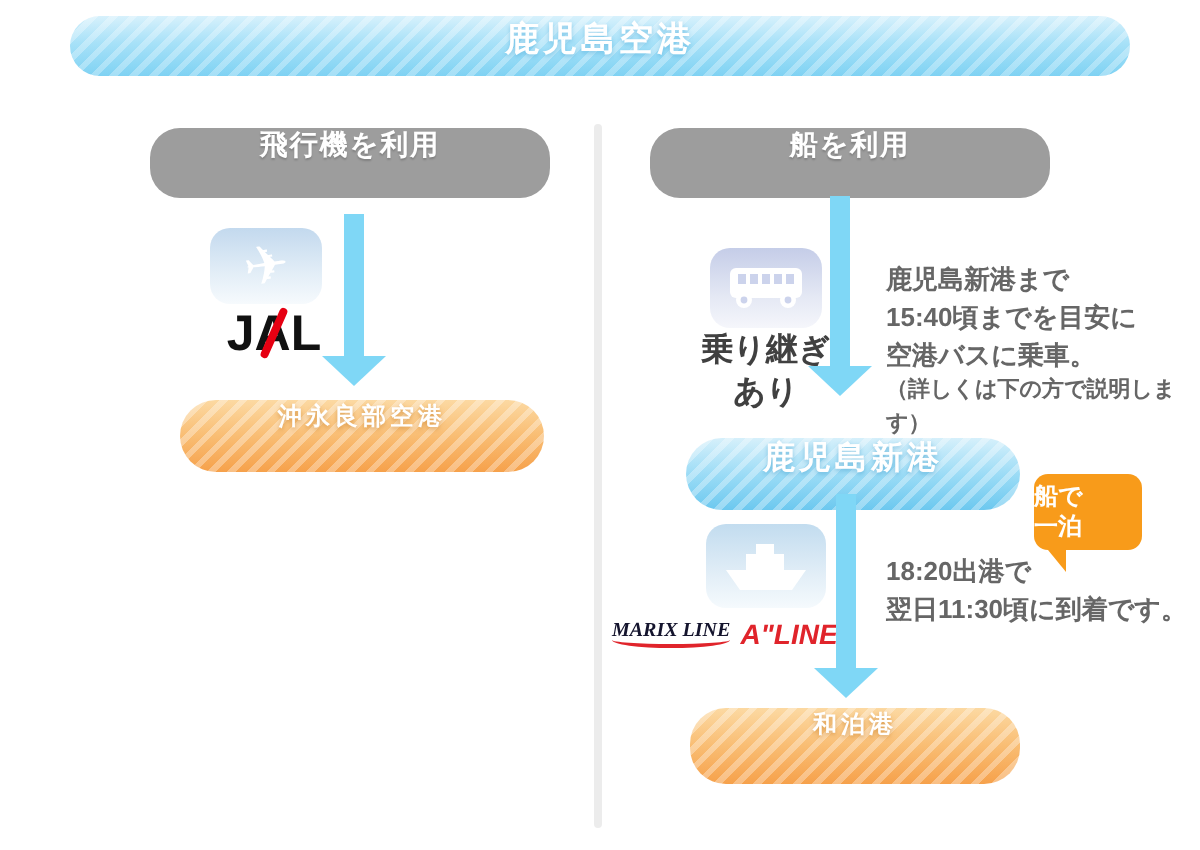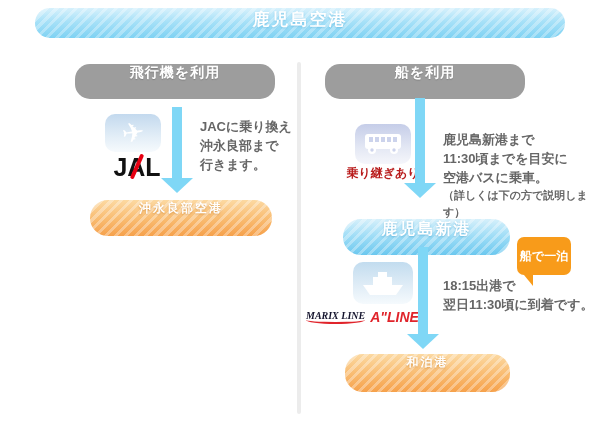--- a/index.html
+++ b/index.html
@@ -53,41 +53,41 @@
         background:linear-gradient(to bottom,#c2dcef 0%,#e2eef7 60%,#f5fafd 100%);}
   .plane-glyph{color:#fff;font-size:27px;line-height:1;transform:rotate(-8deg);}
 
   
   .note{position:absolute;color:#666;font-weight:bold;font-size:13px;line-height:19px;}
   .note-left{left:200px;top:117px;}
   .note-r1{left:443px;top:104px;margin-top:26px;}
   .note-r2{left:443px;top:276px;}
   .note-small{font-size:11px;line-height:17px;}
   .transfer-label{position:absolute;left:343px;top:165px;width:80px;text-align:center;
-        color:#b91c1c;font-weight:bold;font-size:12px;}
+        color:#404040;font-weight:bold;font-size:16px;}
 
   
   .jal{position:absolute;left:110px;top:152px;width:54px;height:30px;color:#111;
         font-weight:bold;font-size:25px;letter-spacing:0;line-height:30px;text-align:center;}
   .jal-slash{position:absolute;left:25px;top:1px;width:4px;height:27px;background:#e60012;
         transform:rotate(24deg);border-radius:2px;}
 
   
   .ferry-logos{position:absolute;left:306px;top:303px;width:116px;height:22px;
         display:flex;align-items:flex-end;gap:5px;}
   .marix{position:relative;font-style:italic;font-weight:bold;font-size:10px;color:#14142d;
         font-family:"Liberation Serif","DejaVu Serif",serif;padding-bottom:4px;white-space:nowrap;}
   .marix::after{content:"";position:absolute;left:0;bottom:1px;width:100%;height:6px;
         border-bottom:2px solid #e0242b;border-radius:50%;}
   .aline{font-style:italic;font-weight:bold;font-size:14px;color:#e0242b;letter-spacing:0;white-space:nowrap;}
 
   
   .bubble{position:absolute;left:517px;top:237px;width:54px;height:38px;border-radius:7px;
         background:#f89b1a;color:#fff;font-weight:bold;font-size:12px;line-height:15px;
-        display:flex;align-items:center;justify-content:center;}
+        display:flex;flex-direction:column;align-items:flex-start;justify-content:center;}
   .bubble::after{content:"";position:absolute;left:7px;top:100%;width:0;height:0;
         border-top:11px solid #f89b1a;border-left:9px solid transparent;}
 
   
   svg{display:block;}
 </style>
 </head>
 <body>
 
 <div id="stage">
@@ -109,25 +109,20 @@
   <div class="jal">
     <span>JAL</span>
     <span class="jal-slash"></span>
   </div>
 
   <div class="arrow arrow-left">
     <div class="shaft"></div>
     <div class="head"></div>
   </div>
 
-  <div class="note note-left">
-    <div>JACに乗り換え</div>
-    <div>沖永良部まで</div>
-    <div>行きます。</div>
-  </div>
 
   <div class="pill pill-orange dest-left">
     <span>沖永良部空港</span>
   </div>
 
   <div class="pill hdr hdr-ship">
     <span>船を利用</span>
   </div>
 
   <div class="tile tile-bus">
@@ -147,21 +142,21 @@
 
   <div class="transfer-label">乗り継ぎあり</div>
 
   <div class="arrow arrow-r1">
     <div class="shaft"></div>
     <div class="head"></div>
   </div>
 
   <div class="note note-r1">
     <div>鹿児島新港まで</div>
-    <div>11:30頃までを目安に</div>
+    <div>15:40頃までを目安に</div>
     <div>空港バスに乗車。</div>
     <div class="note-small">（詳しくは下の方で説明します）</div>
   </div>
 
   <div class="pill pill-blue">
     <span>鹿児島新港</span>
   </div>
 
   <div class="bubble">
     <div>船で</div>
@@ -180,21 +175,21 @@
     <span class="marix">MARIX LINE</span>
     <span class="aline">A"LINE</span>
   </div>
 
   <div class="arrow arrow-r2">
     <div class="shaft"></div>
     <div class="head"></div>
   </div>
 
   <div class="note note-r2">
-    <div>18:15出港で</div>
+    <div>18:20出港で</div>
     <div>翌日11:30頃に到着です。</div>
   </div>
 
   <div class="pill pill-orange dest-right">
     <span>和泊港</span>
   </div>
 
 </div>
 
 </body></html>

